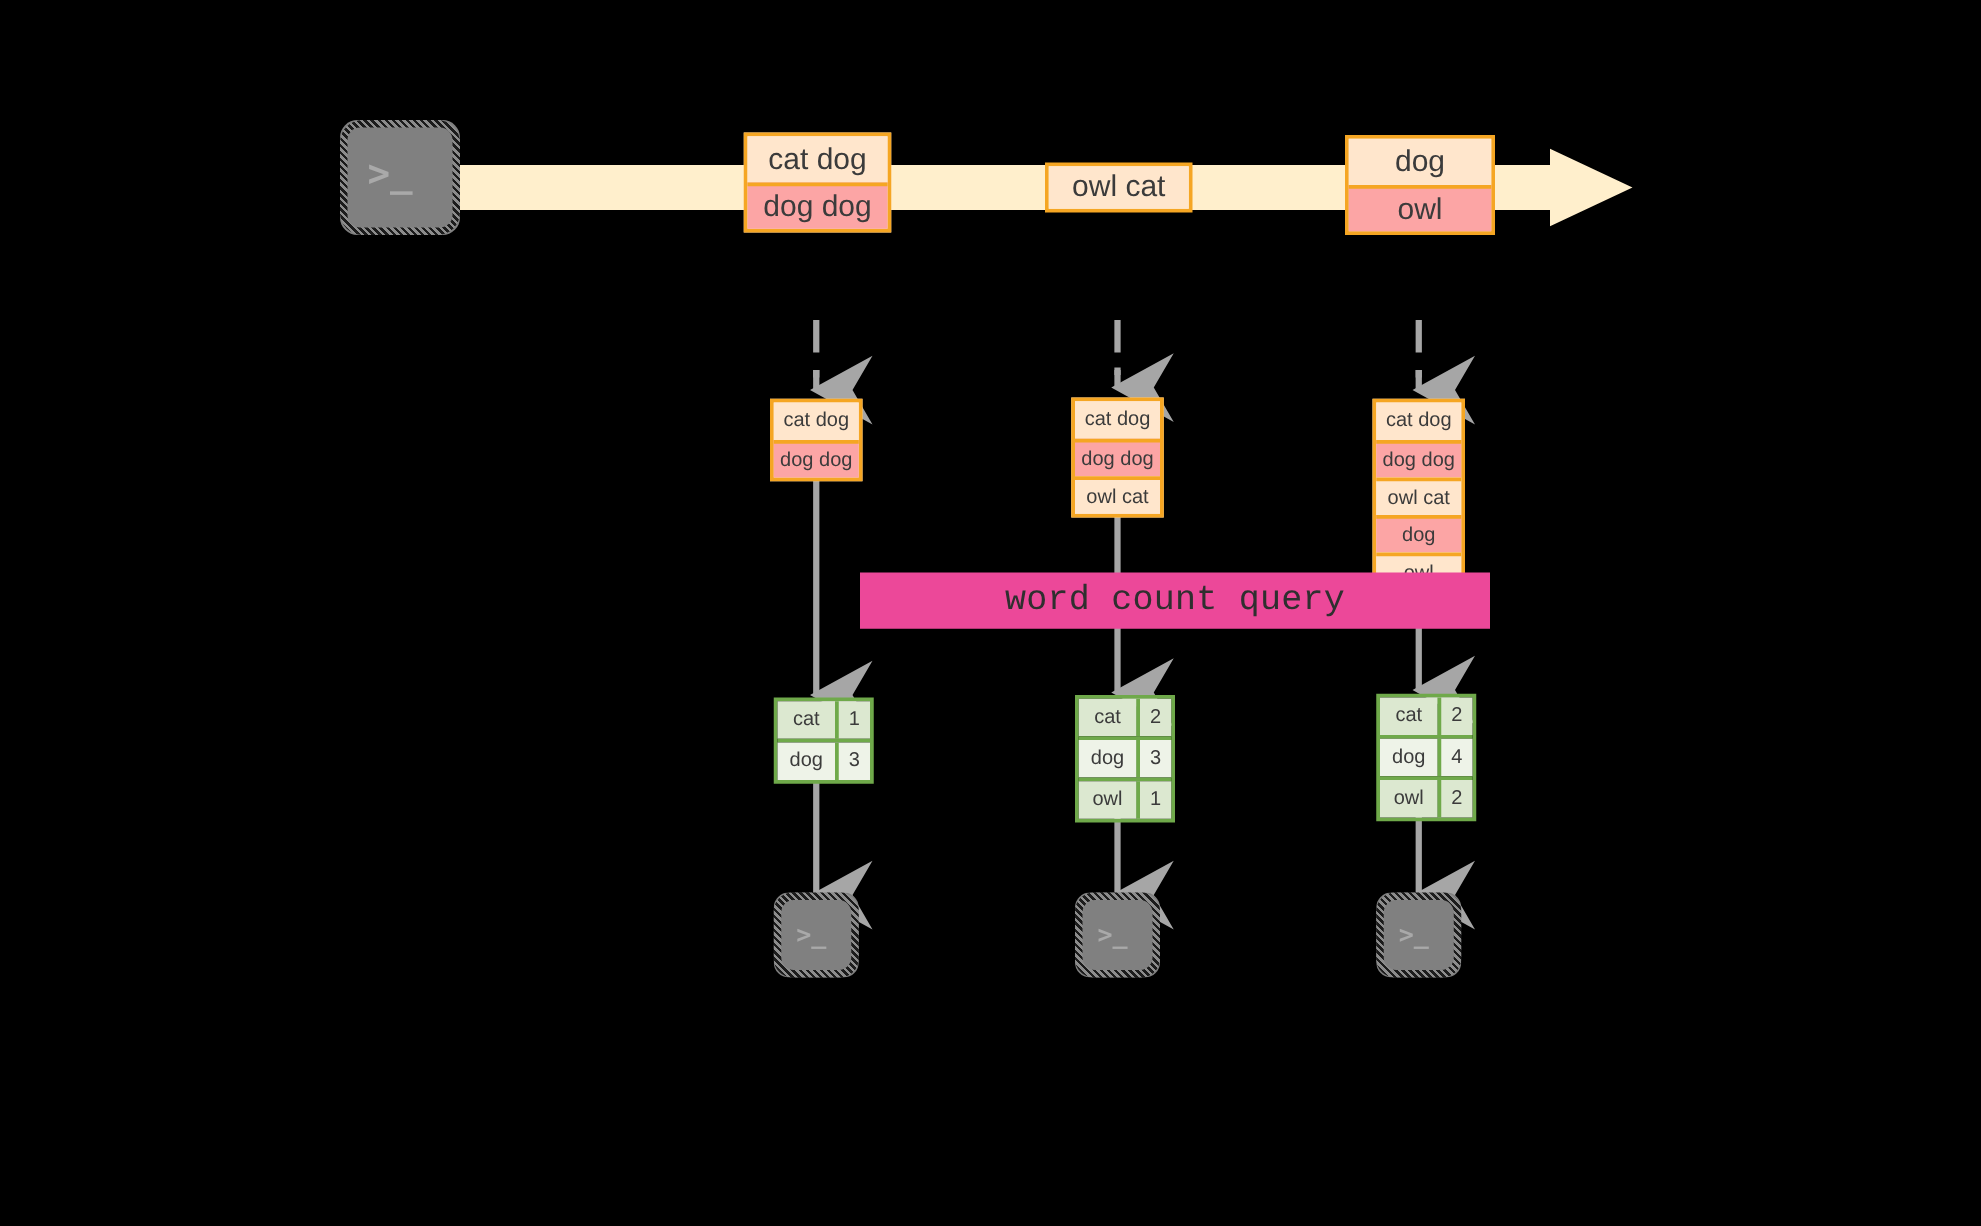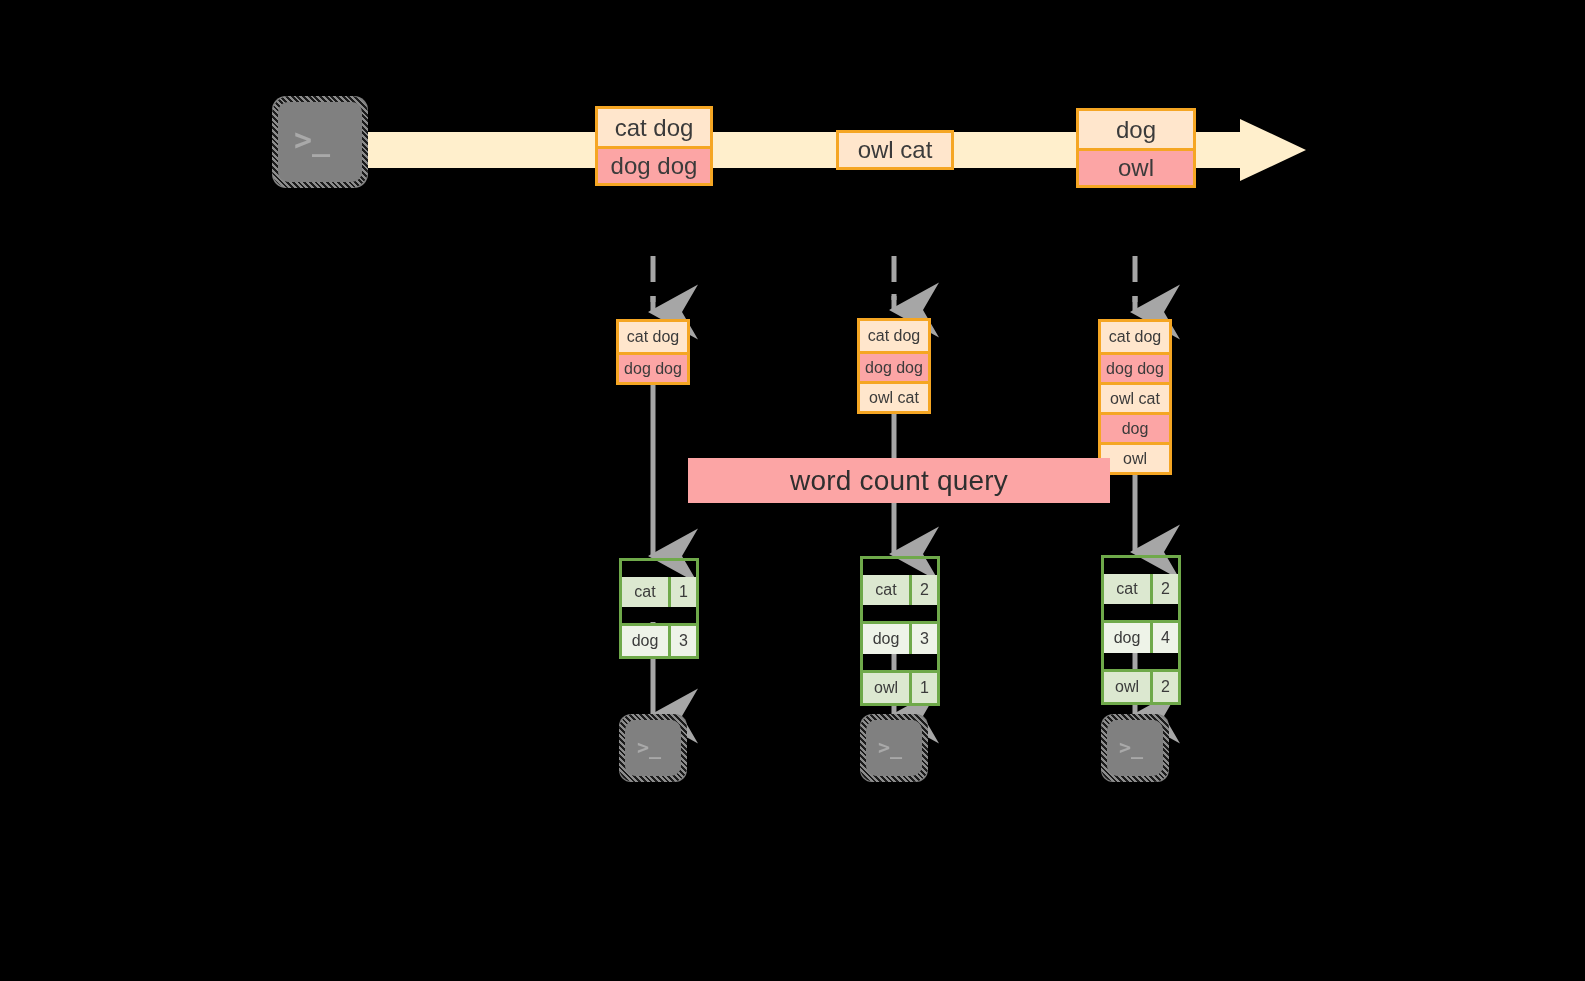--- a/index.html
+++ b/index.html
@@ -141,21 +141,20 @@
     position: absolute;
     border: 3px solid #6FA94A;
     box-sizing: border-box;
     z-index: 6;
     display: flex;
     flex-direction: column;
   }
   .res-row {
     display: flex;
     height: 30px;
-    margin-top: 16px;
   }
   .res-row + .res-row { border-top: 3px solid #6FA94A; }
   .res-key, .res-val {
     box-sizing: border-box;
     display: flex;
     align-items: center;
     justify-content: center;
     font-size: 16px;
     color: #3b3b3b;
   }
@@ -168,27 +167,28 @@
     border-left: 3px solid #6FA94A;
     background: #DCE8D0;
   }
   .res-row.alt .res-key, .res-row.alt .res-val { background: #EEF3E8; }
 
   
   .query-band {
     position: absolute;
     left: 688px;
     top: 458px;
-    width: 422px;
+    width: 504px;
     height: 45px;
-    background: #fca5a5;
+    background: #ec4899;
     z-index: 20;
     display: flex;
     align-items: center;
     justify-content: center;
+    font-family: Liberation Mono, monospace;
   }
   .query-band .label {
     font-size: 28px;
     color: #2f2f2f;
     white-space: nowrap;
     letter-spacing: 0.2px;
   }
 </style>
 </head>
 <body>

